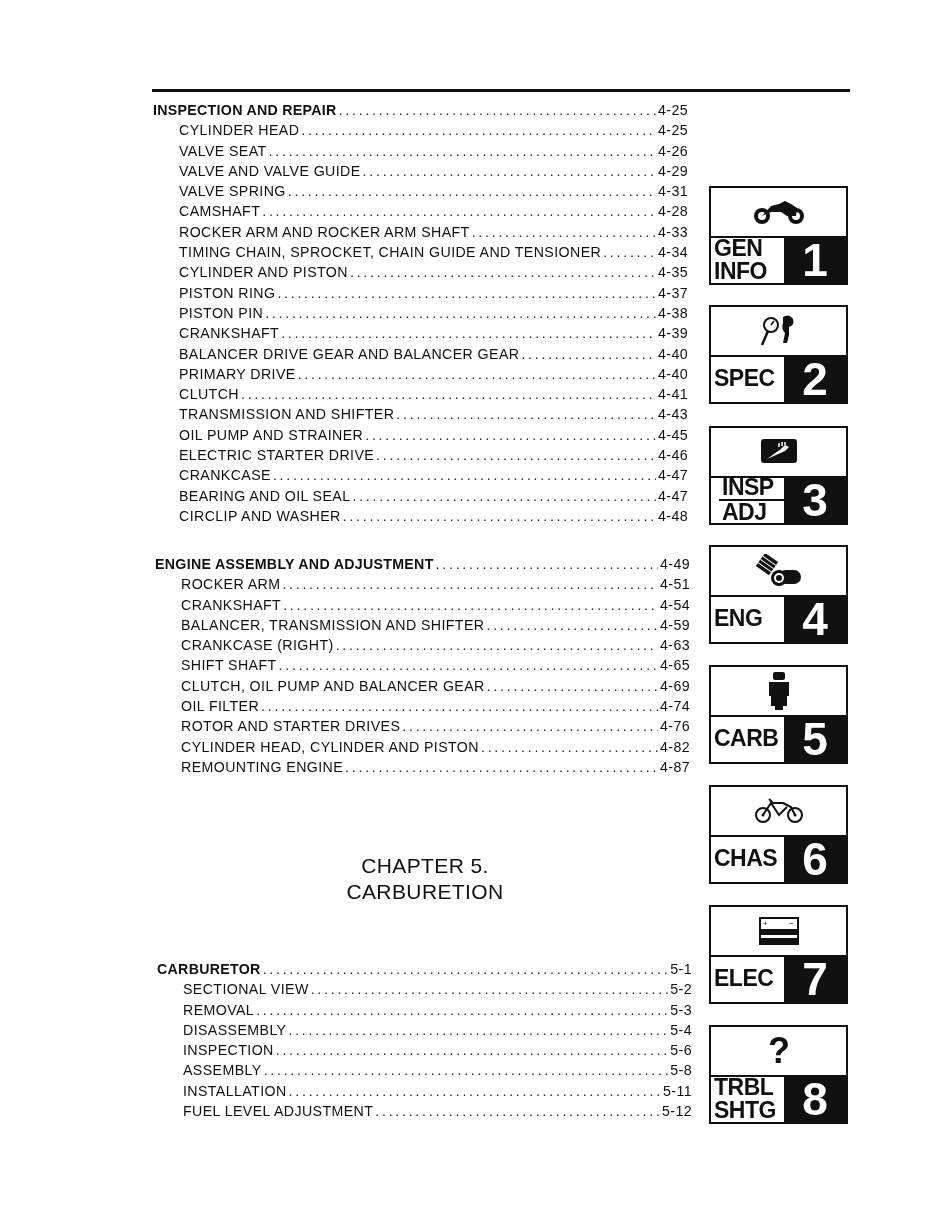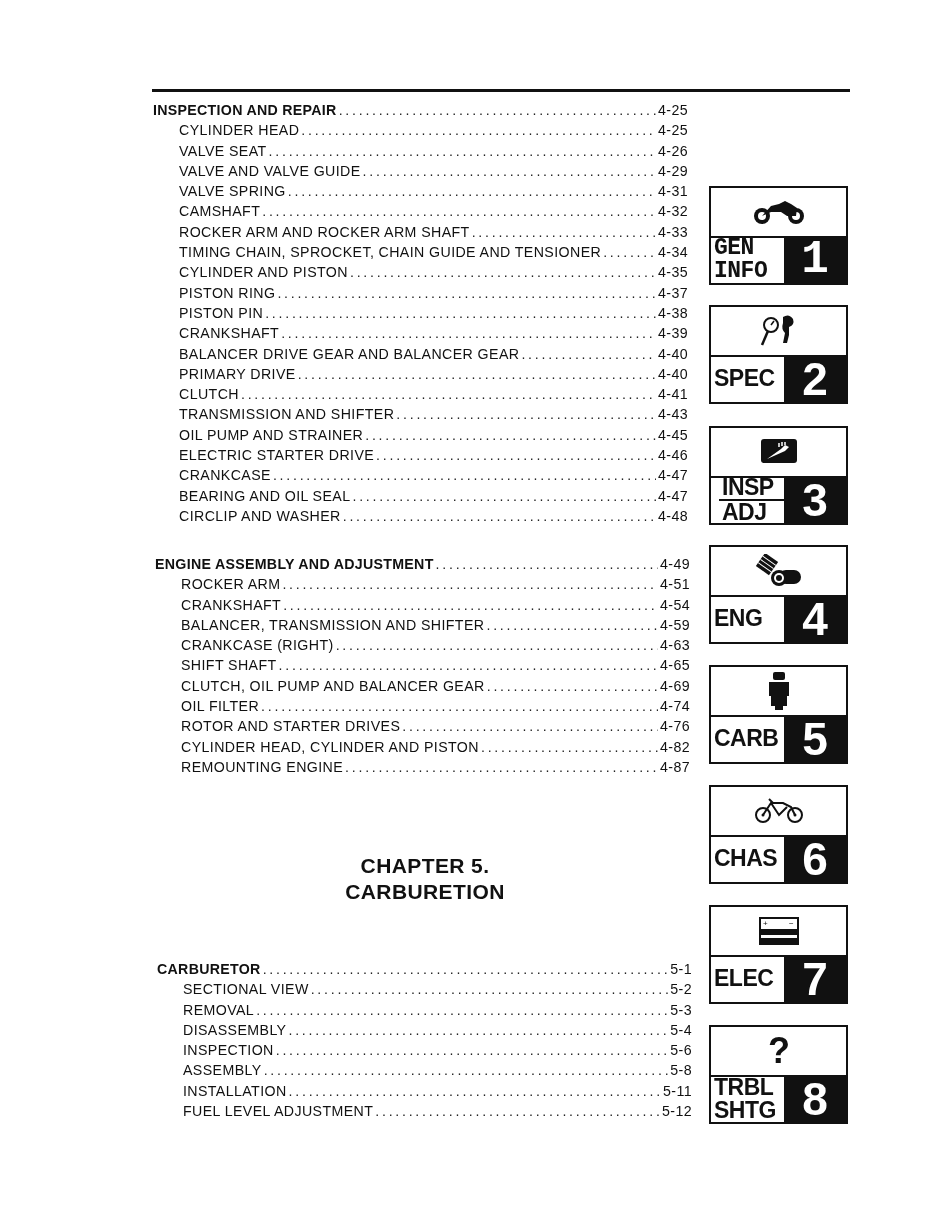--- a/index.html
+++ b/index.html
@@ -6,21 +6,21 @@
   body { width:935px; height:1210px; background:#ffffff; position:relative; overflow:hidden; font-family:"Liberation Sans", sans-serif; color:#111; }
   .rule { position:absolute; left:152px; top:89px; width:698px; height:3px; background:#111; }
   .toc { position:absolute; left:153px; width:535px; }
   .row { display:flex; align-items:flex-start; height:20.3px; font-size:14.2px; letter-spacing:0.4px; white-space:nowrap; }
   .row .t { flex:0 0 auto; }
   .row .d { flex:1 1 auto; overflow:hidden; margin:0 2px; letter-spacing:3.2px; color:#222; }
   .row .d::before { content:". . . . . . . . . . . . . . . . . . . . . . . . . . . . . . . . . . . . . . . . . . . . . . . . . . . . . . . . . . . . . . . . . . . . . . . . . . . . . . . . . . . . . . . . . . . . . . ."; letter-spacing:0; word-spacing:-1.2px; }
   .row .p { flex:0 0 auto; text-align:right; }
   .row.main .t { font-weight:bold; letter-spacing:0.3px; }
   .row.sub .t { padding-left:26px; }
-  .chapter { position:absolute; left:290px; width:270px; text-align:center; font-weight:bold; font-size:21px; line-height:26px; letter-spacing:0.4px; }
+  .chapter { position:absolute; left:290px; width:270px; text-align:center; font-weight:normal; font-size:21px; line-height:26px; letter-spacing:0.4px; }
   .tab { position:absolute; left:709px; width:139px; height:99px; border:2px solid #111; box-sizing:border-box; }
   .tab .icon-area { position:absolute; left:0; top:0; right:0; height:48px; border-bottom:2px solid #111; display:flex; align-items:center; justify-content:center; }
   .tab .label-area { position:absolute; left:0; top:48px; bottom:0; width:73px; display:flex; flex-direction:column; justify-content:center; align-items:flex-start; padding-left:3px; font-weight:bold; font-size:23px; line-height:23px; letter-spacing:-0.5px; }
   .tab .label-area.split { padding-left:8px; }
   .tab .label-area.split span { display:block; width:100%; padding-left:3px; box-sizing:border-box; }
   .tab .label-area.split span:first-child { border-bottom:2px solid #111; }
   .tab .num-area { position:absolute; right:0; top:48px; bottom:0; left:73px; background:#111; color:#fff; display:flex; align-items:center; justify-content:center; font-weight:bold; font-size:46px; }
   svg { display:block; }
 </style>
 </head>
@@ -50,21 +50,21 @@
       <span class="p">4-29</span>
     </div>
   <div class="row sub">
       <span class="t">VALVE SPRING</span>
       <span class="d"></span>
       <span class="p">4-31</span>
     </div>
   <div class="row sub">
       <span class="t">CAMSHAFT</span>
       <span class="d"></span>
-      <span class="p">4-32</span>
+      <span class="p">4-28</span>
     </div>
   <div class="row sub">
       <span class="t">ROCKER ARM AND ROCKER ARM SHAFT</span>
       <span class="d"></span>
       <span class="p">4-33</span>
     </div>
   <div class="row sub">
       <span class="t">TIMING CHAIN, SPROCKET, CHAIN GUIDE AND TENSIONER</span>
       <span class="d"></span>
       <span class="p">4-34</span>
@@ -235,21 +235,21 @@
       <span class="d"></span>
       <span class="p">5-11</span>
     </div>
   <div class="row sub">
       <span class="t">FUEL LEVEL ADJUSTMENT</span>
       <span class="d"></span>
       <span class="p">5-12</span>
     </div>
 </div>
 
-<div class="tab" style="top:186px;font-family:Liberation Mono, monospace;">
+<div class="tab" style="top:186px;">
   <div class="icon-area">
     <svg width="56" height="28" viewBox="0 0 56 28">
         <circle cx="11" cy="18" r="8" fill="#111"></circle>
         <circle cx="11" cy="18" r="4" fill="#fff"></circle>
         <circle cx="45" cy="18" r="8" fill="#111"></circle>
         <circle cx="45" cy="18" r="4" fill="#fff"></circle>
         <path d="M11 18 L20 8 L28 6 L34 3 L40 6 L46 10 L45 18 L36 18 L30 14 L20 14 Z" fill="#111"></path>
       </svg>
   </div>
   <div class="label-area">

